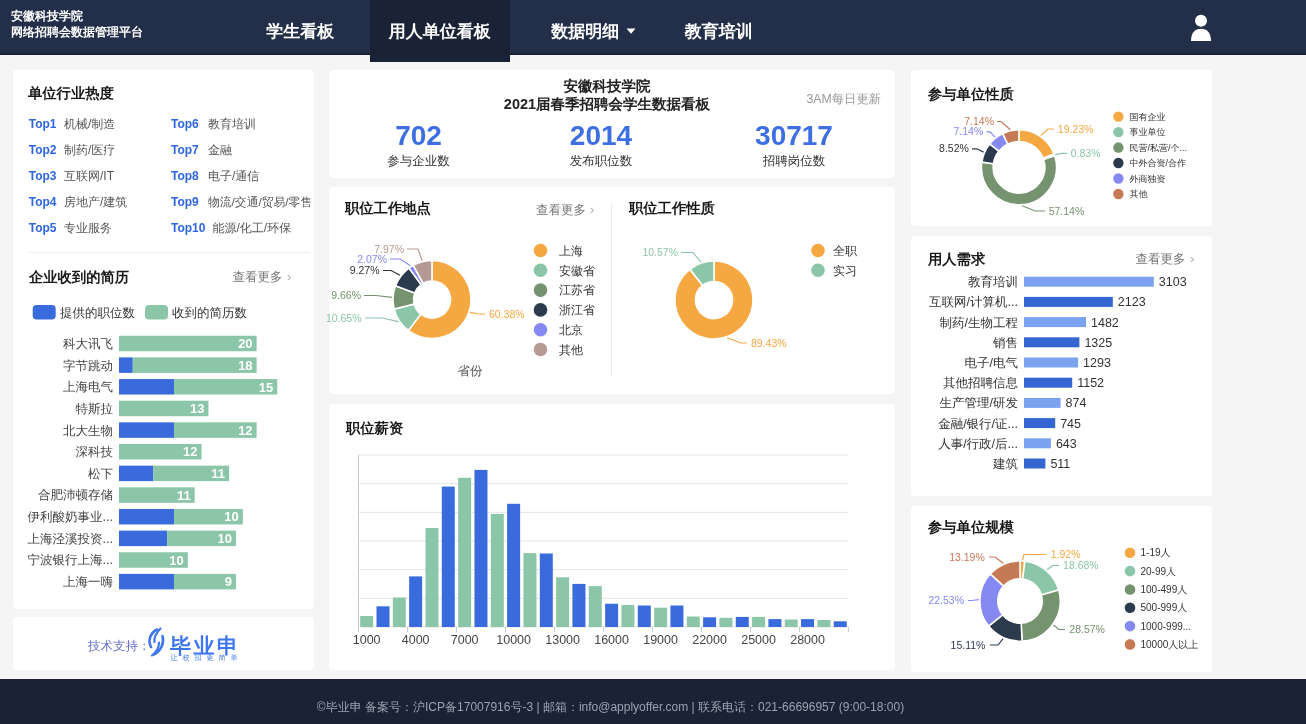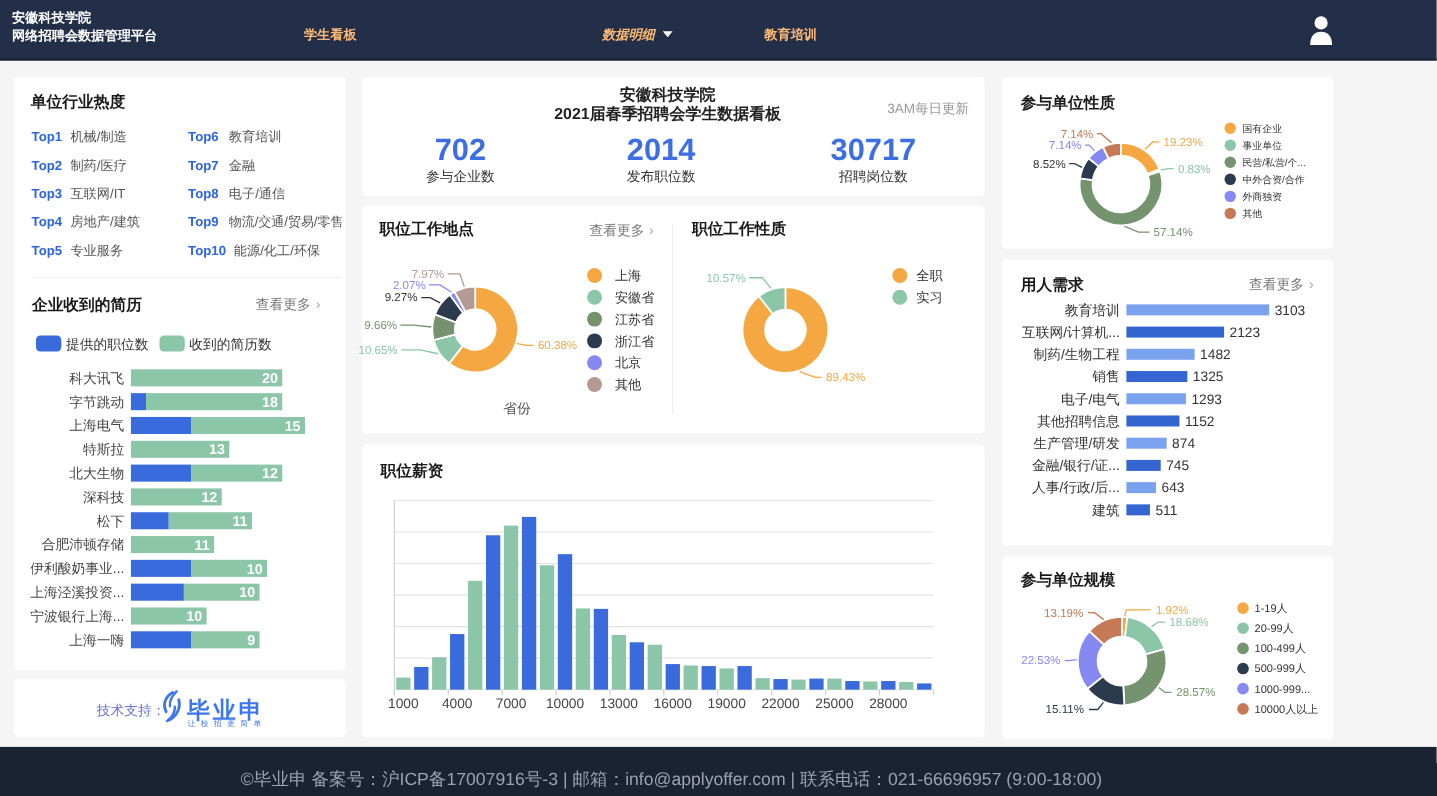--- a/index.html
+++ b/index.html
@@ -1,46 +1,47 @@
 <!DOCTYPE html>
 <html><head><meta charset="utf-8">
 <style>
 *{margin:0;padding:0;box-sizing:border-box;}
 html,body{width:1306px;height:724px;overflow:hidden;background:#f5f5f6;font-family:"Liberation Sans",sans-serif;}
 .abs{position:absolute;}
 text{font-family:"Liberation Sans",sans-serif;}
 .card{position:absolute;background:#fff;border-radius:4px;}
 .nav{position:absolute;left:0;top:0;width:1306px;height:55px;background:#232E48;border-bottom:0;}
-.tab{position:absolute;top:0;height:62px;width:139.5px;color:#fdba74;font-size:12px;font-weight:bold;display:flex;align-items:center;justify-content:center;}
+.tab{position:absolute;top:0;height:62px;width:139.5px;color:#ffffff;font-size:17px;font-weight:bold;display:flex;align-items:center;justify-content:center;}
 </style></head>
 <body>
 <div class="nav">
  <div class="abs" style="left:0;top:53px;width:1306px;height:2px;background:#1A2133;"></div>
  <div class="abs" style="left:11px;top:8px;color:#fff;font-size:12px;font-weight:bold;line-height:16.2px;">安徽科技学院<br>网络招聘会数据管理平台</div>
  <div class="tab" style="left:230.5px;">学生看板</div>
- <div class="tab" style="left:510px;font-style:italic;">数据明细<svg width="10" height="6" viewBox="0 0 10 6" style="margin-left:7px">
+ <div class="tab" style="left:370px;background:#1A2236;">用人单位看板</div>
+ <div class="tab" style="left:524px;">数据明细<svg width="10" height="6" viewBox="0 0 10 6" style="margin-left:7px">
         <path d="M0.5,0.5 L9.5,0.5 L5,5.8 Z" fill="#fff"></path>
       </svg></div>
  <div class="tab" style="left:649px;">教育培训</div>
  <svg class="abs" style="left:1190px;top:14px;" width="22" height="28" viewBox="0 0 22 28">
       <circle cx="11" cy="6.8" r="6" fill="#fff"></circle>
       <path d="M1,27 C1,18.5 5.2,14.8 11,14.8 C16.8,14.8 21,18.5 21,27 L1,27 Z" fill="#fff"></path>
     </svg>
 </div>
 <div class="card" style="left:12.5px;top:70px;width:301px;height:539px;"></div>
 <div class="card" style="left:329px;top:70px;width:566px;height:107.5px;"></div>
 <div class="card" style="left:329px;top:187px;width:566px;height:207px;"></div>
 <div class="abs" style="left:611px;top:203px;width:1px;height:174px;background:#ededed;"></div>
 <div class="card" style="left:329px;top:404px;width:566px;height:266px;"></div>
 <div class="card" style="left:911px;top:70px;width:301px;height:156px;"></div>
 <div class="card" style="left:911px;top:235.5px;width:301px;height:260.5px;"></div>
 <div class="card" style="left:911px;top:505.5px;width:301px;height:166.5px;"></div>
 <div class="card" style="left:12.5px;top:617px;width:301px;height:53px;"></div>
 <div class="abs" style="left:0;top:678.5px;width:1306px;height:45.5px;background:#1B2233;"></div>
-<div class="abs" style="left:0;top:699px;width:1221px;text-align:center;font-size:16px;color:#9AA1B1;">©毕业申 备案号：沪ICP备17007916号-3 | 邮箱：info@applyoffer.com | 联系电话：021-66696957 (9:00-18:00)</div>
+<div class="abs" style="left:0;top:699px;width:1221px;text-align:center;font-size:12px;color:#9AA1B1;">©毕业申 备案号：沪ICP备17007916号-3 | 邮箱：info@applyoffer.com | 联系电话：021-66696957 (9:00-18:00)</div>
 <svg class="abs" style="left:0;top:0;" width="1306" height="724" viewBox="0 0 1306 724">
 <text x="28" y="97.5" font-size="14.3" fill="#1a1a1a" text-anchor="start" font-weight="bold">单位行业热度</text>
     <text x="28.7" y="128.3" font-size="12" fill="#2E65E0" text-anchor="start" font-weight="bold">Top1</text>
     <text x="64" y="128.3" font-size="12" fill="#555" text-anchor="start" font-weight="normal">机械/制造</text>
     <text x="28.7" y="154.10000000000002" font-size="12" fill="#2E65E0" text-anchor="start" font-weight="bold">Top2</text>
     <text x="64" y="154.10000000000002" font-size="12" fill="#555" text-anchor="start" font-weight="normal">制药/医疗</text>
     <text x="28.7" y="179.9" font-size="12" fill="#2E65E0" text-anchor="start" font-weight="bold">Top3</text>
     <text x="64" y="179.9" font-size="12" fill="#555" text-anchor="start" font-weight="normal">互联网/IT</text>
     <text x="28.7" y="205.70000000000002" font-size="12" fill="#2E65E0" text-anchor="start" font-weight="bold">Top4</text>
     <text x="64" y="205.70000000000002" font-size="12" fill="#555" text-anchor="start" font-weight="normal">房地产/建筑</text>

